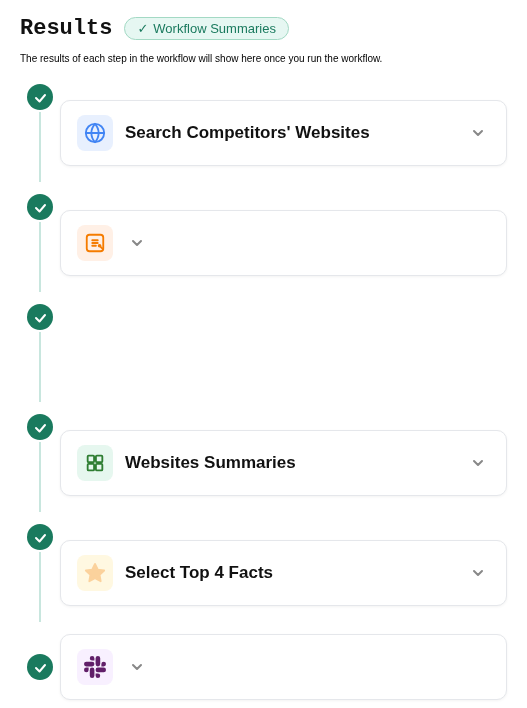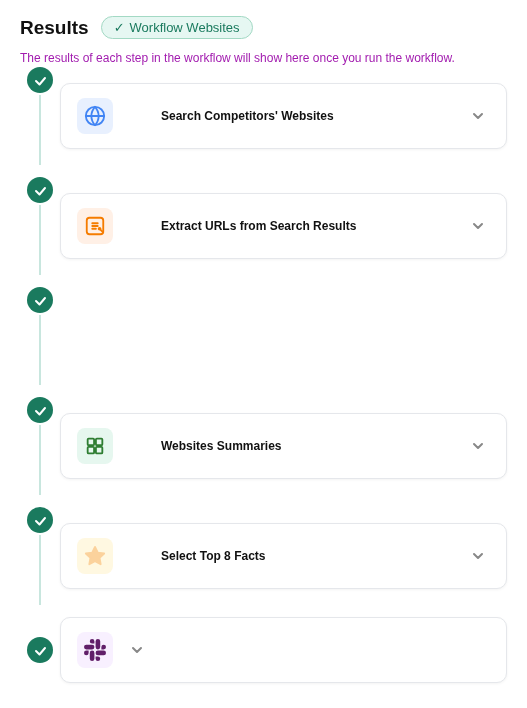--- a/index.html
+++ b/index.html
@@ -13,23 +13,24 @@
     }
 
     .header-row {
       display: flex;
       align-items: center;
       gap: 12px;
       margin-bottom: 10px;
     }
 
     .results-label {
-      font-size: 19px;
+      font-size: 22px;
       font-weight: 700;
       color: #111;
+      font-family: Liberation Mono, monospace;
     }
 
     .status-badge {
       display: flex;
       align-items: center;
       gap: 5px;
       background: #e6f7f2;
       border: 1px solid #a3d9c4;
       border-radius: 20px;
       padding: 3px 12px;
@@ -37,23 +38,24 @@
       font-weight: 500;
       color: #1a7a5e;
     }
 
     .status-badge .check-icon {
       color: #1a7a5e;
       font-size: 13px;
     }
 
     .description {
-      font-size: 12px;
-      color: #a21caf;
+      font-size: 10px;
+      color: #000000;
       line-height: 1.5;
+      margin-bottom: 18px;
     }
 
     .workflow-list {
       display: flex;
       flex-direction: column;
       gap: 0;
       position: relative;
     }
 
     .step-row {
@@ -122,24 +124,23 @@
 
     .icon-blue { background: #e8f0fe; }
     .icon-orange { background: #fff0e6; }
     .icon-purple { background: #f3e8ff; }
     .icon-green { background: #e6f7ef; }
     .icon-amber { background: #fff8e1; }
     .icon-slack { background: #f8f0ff; }
 
     .step-title {
       flex: 1;
-      font-size: 12px;
+      font-size: 17px;
       font-weight: 600;
       color: #111;
-      margin-left: 36px;
     }
 
     .step-actions {
       display: flex;
       align-items: center;
       gap: 6px;
     }
 
     .list-icon {
       width: 28px;
@@ -165,21 +166,21 @@
       cursor: pointer;
     }
   </style>
 </head>
 <body>
 
 <div class="header-row">
   <span class="results-label">Results</span>
   <div class="status-badge">
     <span class="check-icon">✓</span>
-    <span>Workflow Websites</span>
+    <span>Workflow Summaries</span>
   </div>
 </div>
 
 <p class="description">The results of each step in the workflow will show here once you run the workflow.</p>
 
 <div class="workflow-list" id="workflow-list">
 <div class="step-row">
       <div class="step-indicator">
         <div class="step-check">
           <svg width="13" height="13" viewBox="0 0 13 13" fill="none">
@@ -217,21 +218,20 @@
       </div>
       <div class="step-card">
         <div class="step-icon icon-orange">
           <svg width="22" height="22" viewBox="0 0 24 24" fill="none" stroke="#f57c00" stroke-width="2" stroke-linecap="round" stroke-linejoin="round">
         <rect x="3" y="3" width="18" height="18" rx="3"></rect>
         <path d="M9 9h6M9 12h6M9 15h4"></path>
         <circle cx="17" cy="15" r="2" fill="#f57c00" stroke="none"></circle>
         <line x1="18.4" y1="16.4" x2="21" y2="19" stroke="#f57c00" stroke-width="2"></line>
       </svg>
         </div>
-        <span class="step-title">Extract URLs from Search Results</span>
         <div class="step-actions">
           <div class="chevron-icon">
             <svg width="16" height="16" viewBox="0 0 16 16" fill="none" stroke="#888" stroke-width="2" stroke-linecap="round" stroke-linejoin="round">
               <polyline points="4,6 8,10 12,6"></polyline>
             </svg>
           </div>
         </div>
       </div>
     </div>
     <div class="step-row">
@@ -280,21 +280,21 @@
           </svg>
         </div>
         <div class="step-line"></div>
       </div>
       <div class="step-card">
         <div class="step-icon icon-amber">
           <svg width="22" height="22" viewBox="0 0 24 24" fill="none" stroke="#f57c00" stroke-width="2" stroke-linecap="round" stroke-linejoin="round">
         <polygon points="12 2 15.09 8.26 22 9.27 17 14.14 18.18 21.02 12 17.77 5.82 21.02 7 14.14 2 9.27 8.91 8.26 12 2" fill="#f57c00" opacity="0.3"></polygon>
       </svg>
         </div>
-        <span class="step-title">Select Top 8 Facts</span>
+        <span class="step-title">Select Top 4 Facts</span>
         <div class="step-actions">
           <div class="chevron-icon">
             <svg width="16" height="16" viewBox="0 0 16 16" fill="none" stroke="#888" stroke-width="2" stroke-linecap="round" stroke-linejoin="round">
               <polyline points="4,6 8,10 12,6"></polyline>
             </svg>
           </div>
         </div>
       </div>
     </div>
     <div class="step-row">

